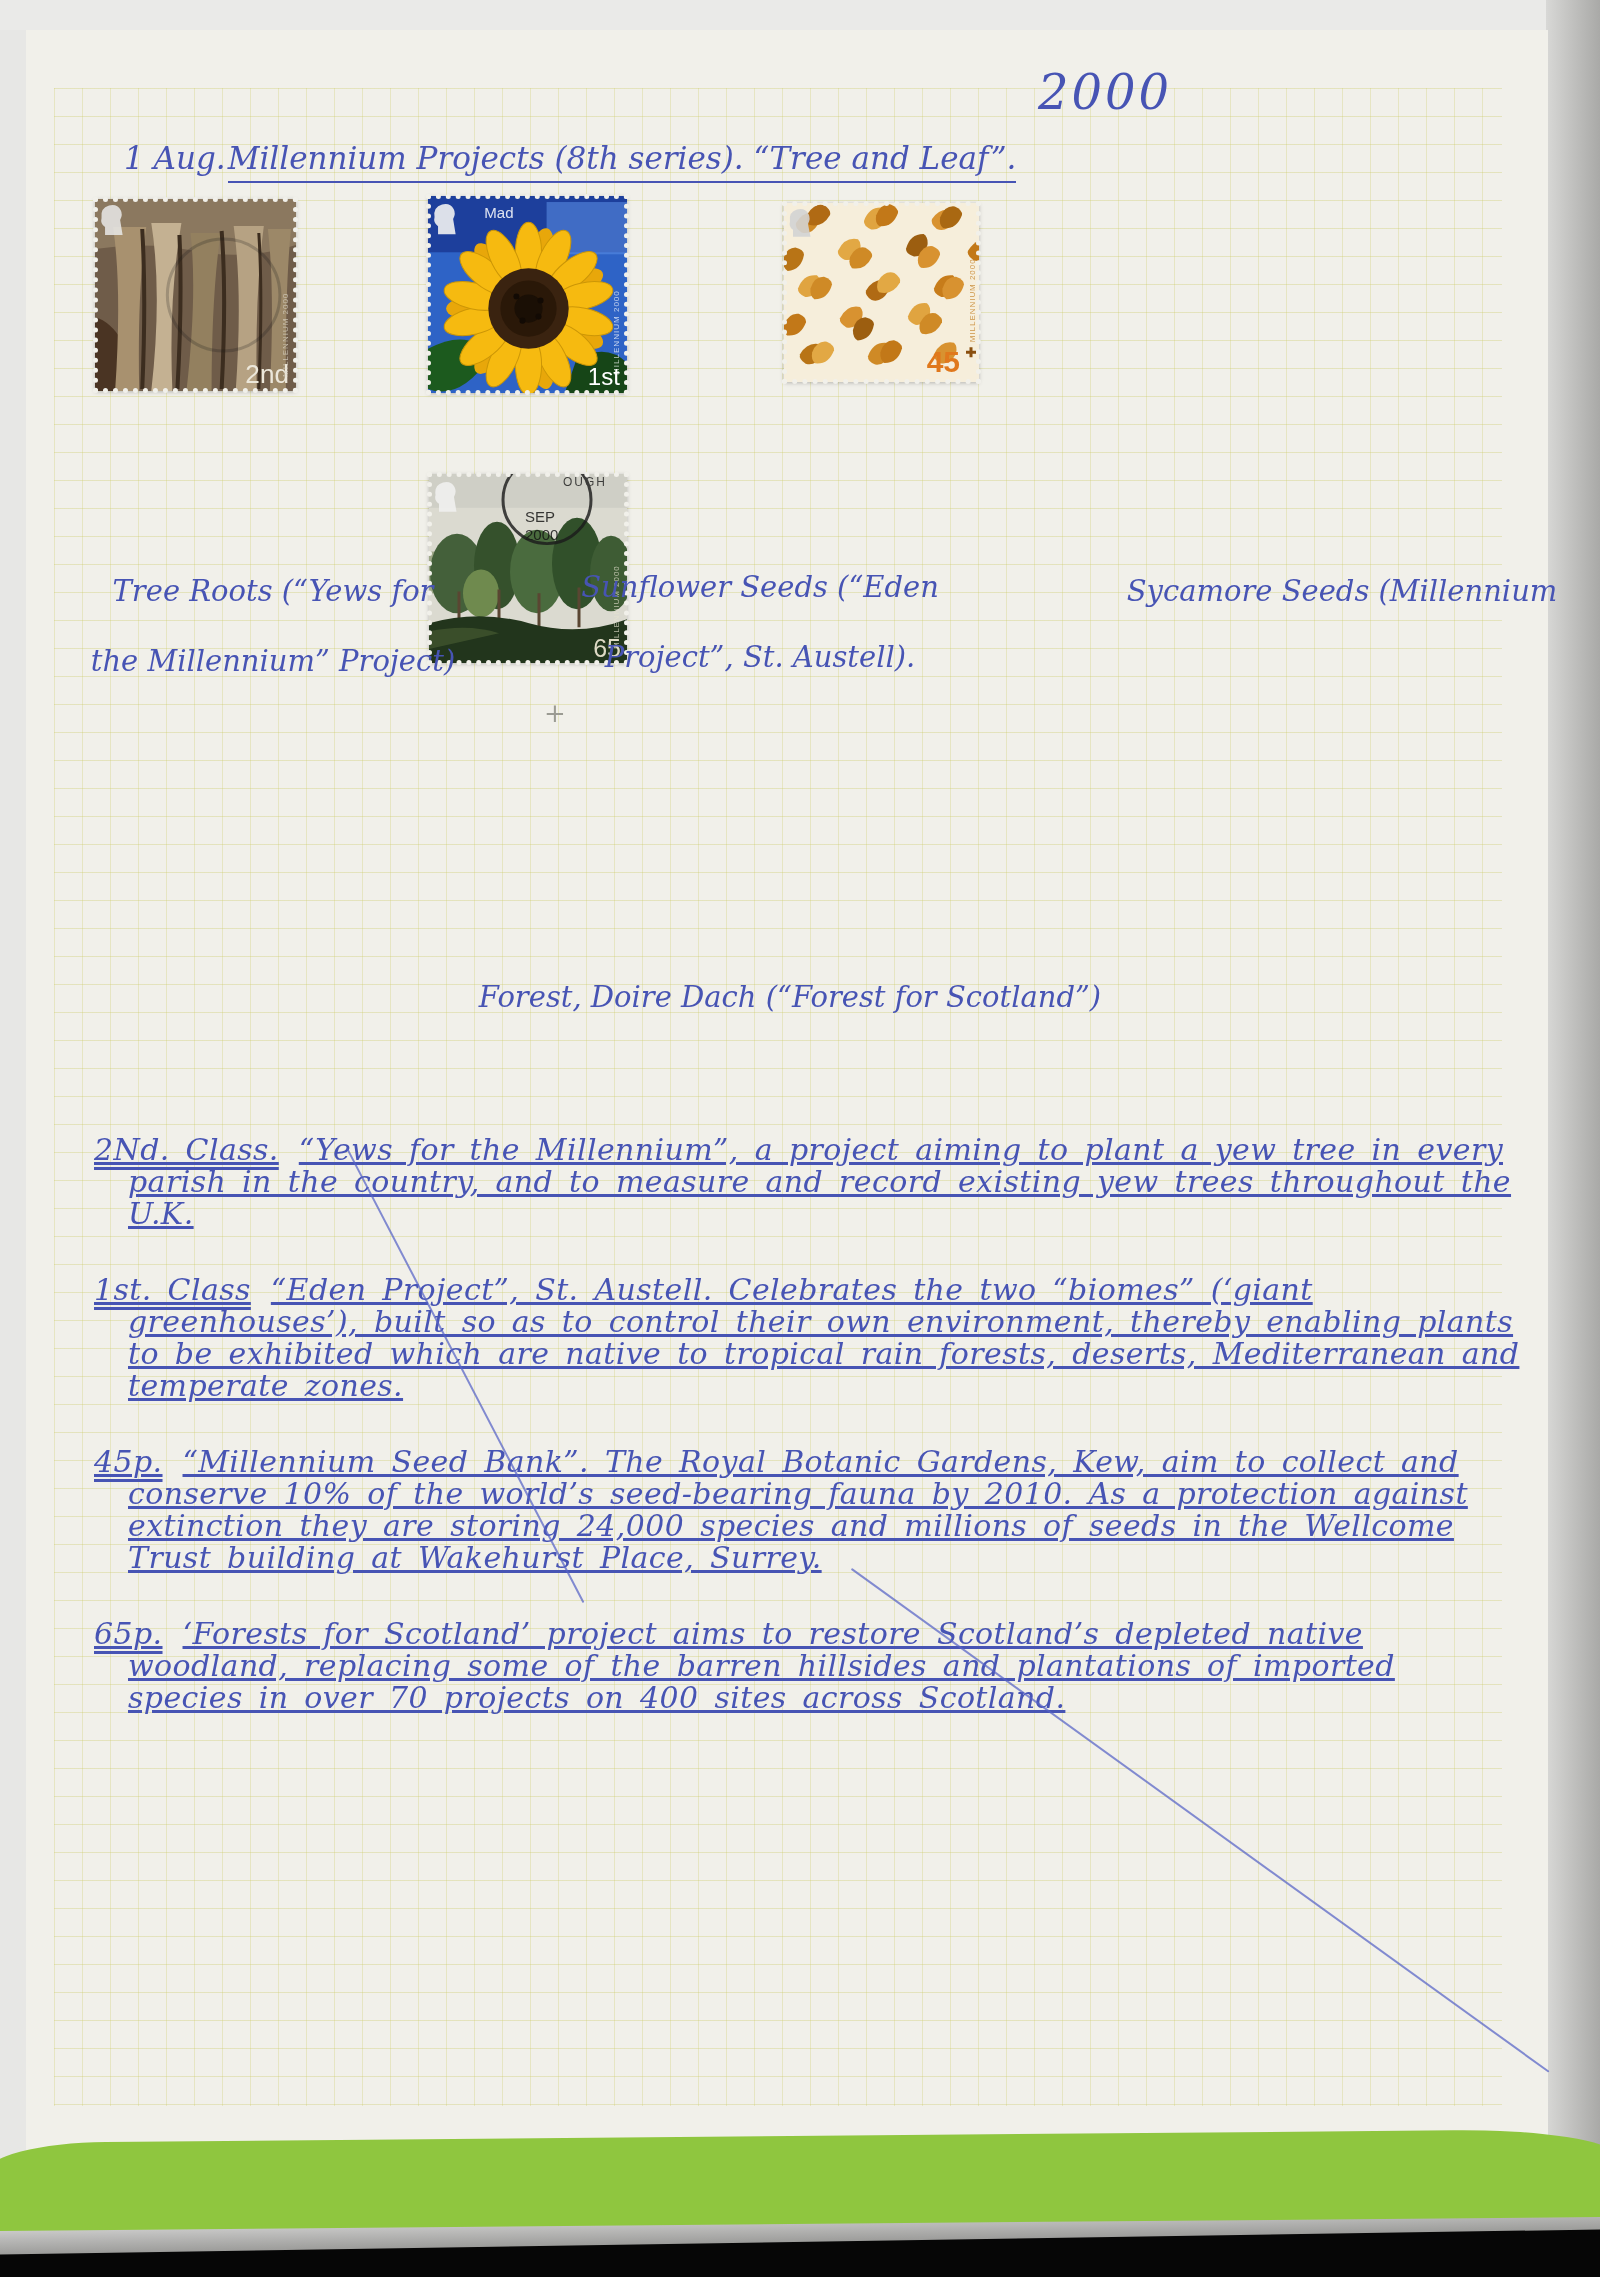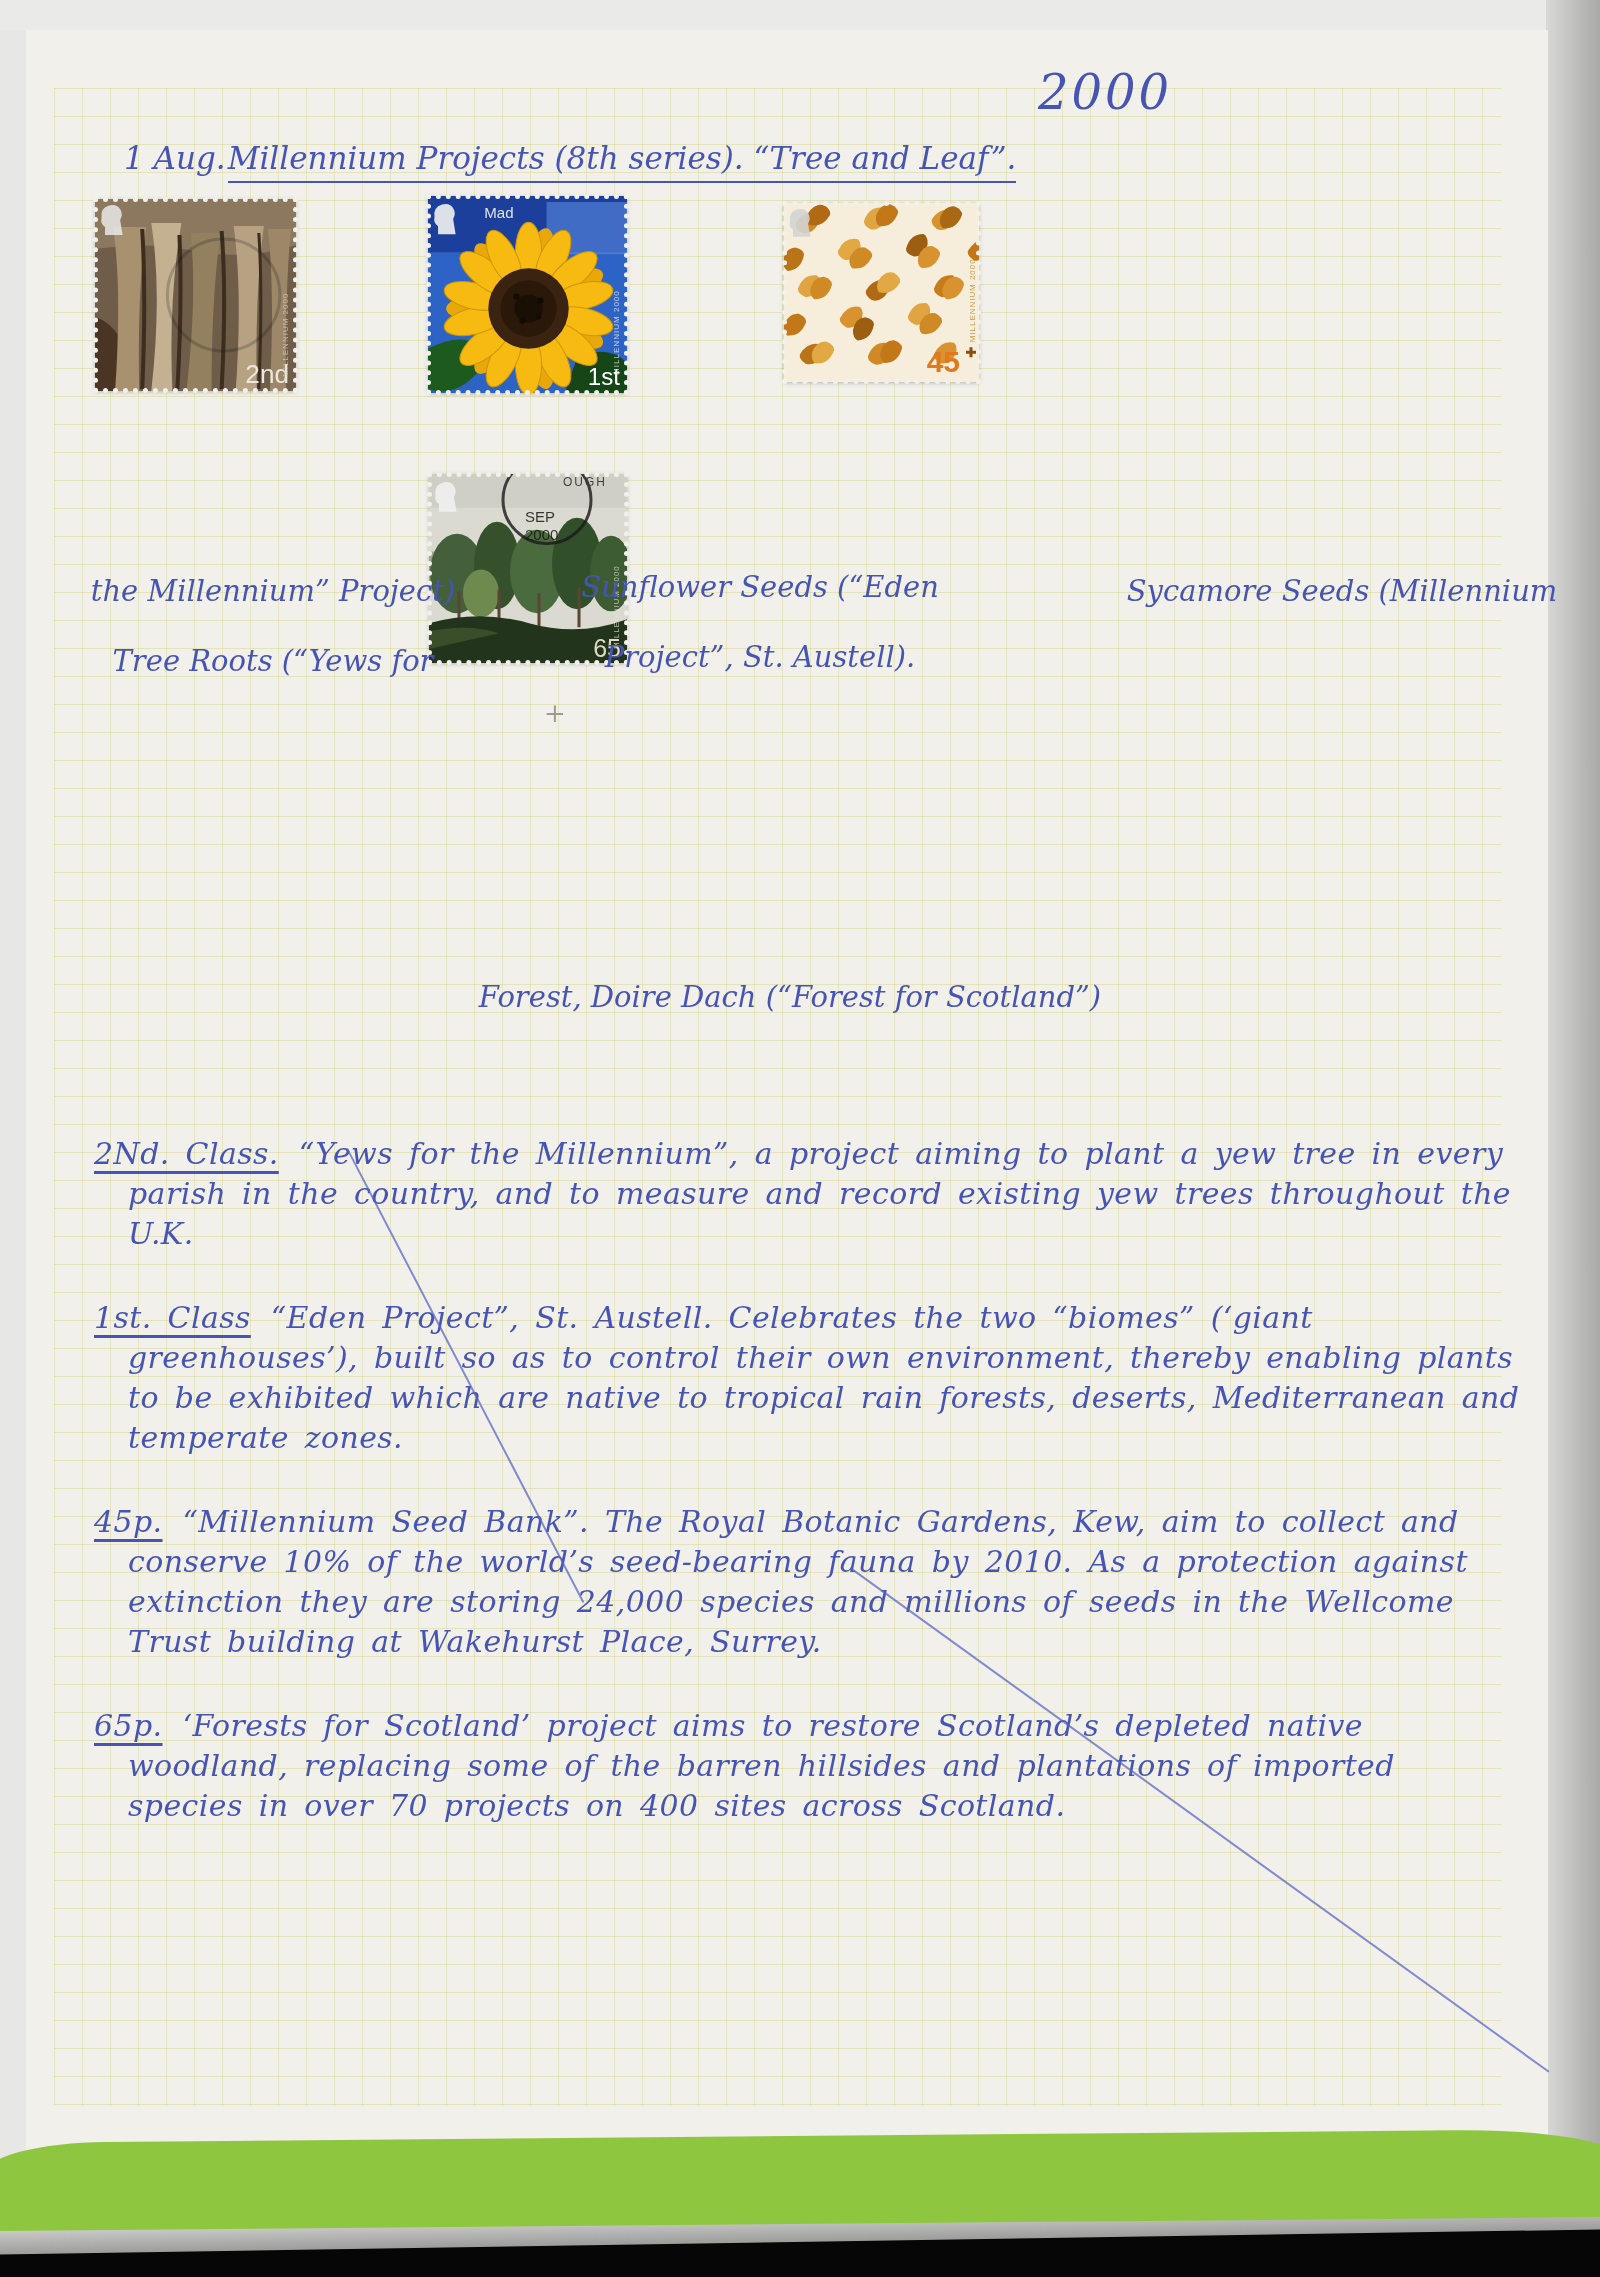--- a/index.html
+++ b/index.html
@@ -23,22 +23,22 @@
 
   .caption{position:absolute;text-align:center;font-size:29px;line-height:70px;}
   .cap1{left:48px;top:556px;width:450px;}
   .cap2{left:530px;top:552px;width:460px;}
   .cap3{left:1048px;top:556px;width:588px;}
   .cap4{left:336px;top:962px;width:908px;}
 
   .plus-mark{position:absolute;left:544px;top:698px;font-size:26px;color:#9b9b93;font-style:normal;}
 
   .paras{position:absolute;left:94px;top:1134px;width:1430px;}
-  .paras p{margin:0 0 44px 0;font-size:30px;line-height:40px;letter-spacing:.4px;word-spacing:6px;
-           padding-left:34px;text-indent:-34px;}
+  .paras p{margin:0 0 44px 0;font-size:30px;line-height:32px;letter-spacing:.4px;word-spacing:6px;
+           padding-left:34px;text-indent:-34px;text-decoration:underline;}
   .plabel{text-decoration:underline;text-underline-offset:7px;margin-right:20px;}
 
   
   .stamp{position:absolute;box-shadow:0 1px 4px rgba(0,0,0,.25);
          outline:5px dotted #f1f0ea;outline-offset:-3px;}
   .stamp svg{display:block;width:100%;height:100%;}
   .s1{left:95px;top:199px;width:201px;height:192px;}
   .s2{left:428px;top:196px;width:199px;height:197px;}
   .s3{left:784px;top:203px;width:195px;height:179px;}
   .s4{left:429px;top:474px;width:198px;height:189px;}
@@ -206,22 +206,22 @@
         <text x="96" y="48" font-size="15" fill="#111" font-family="Liberation Sans, sans-serif">SEP</text>
         <text x="96" y="66" font-size="15" fill="#111" font-family="Liberation Sans, sans-serif">2000</text>
       </g>
       <path d="M10 38 L10 30 Q5 27 6.5 21 Q5 11 14 8.5 Q22 6.5 25.5 13 Q28 17.5 25 23 L27.5 38 Z" fill="#f0f0ee" opacity=".9"></path>
       <text x="192" y="184" text-anchor="end" font-size="25" fill="#ddd9c4" font-family="Liberation Sans, sans-serif">65</text>
       <text transform="translate(190 176) rotate(-90)" font-size="8" letter-spacing="1" fill="#e6e2d0" opacity=".75" font-family="Liberation Sans, sans-serif">MILLENNIUM 2000</text>
     </svg>
   </div>
 
   <div class="caption cap1 ink">
+    <div>Tree Roots (“Yews for</div>
     <div>the Millennium” Project)</div>
-    <div>Tree Roots (“Yews for</div>
   </div>
   <div class="caption cap2 ink">
     <div>Sunflower Seeds (“Eden</div>
     <div>Project”, St. Austell).</div>
   </div>
   <div class="caption cap3 ink">
     <div>Sycamore Seeds (Millennium</div>
   </div>
   <div class="caption cap4 ink">
     <div>Forest, Doire Dach  (“Forest for Scotland”)</div>

